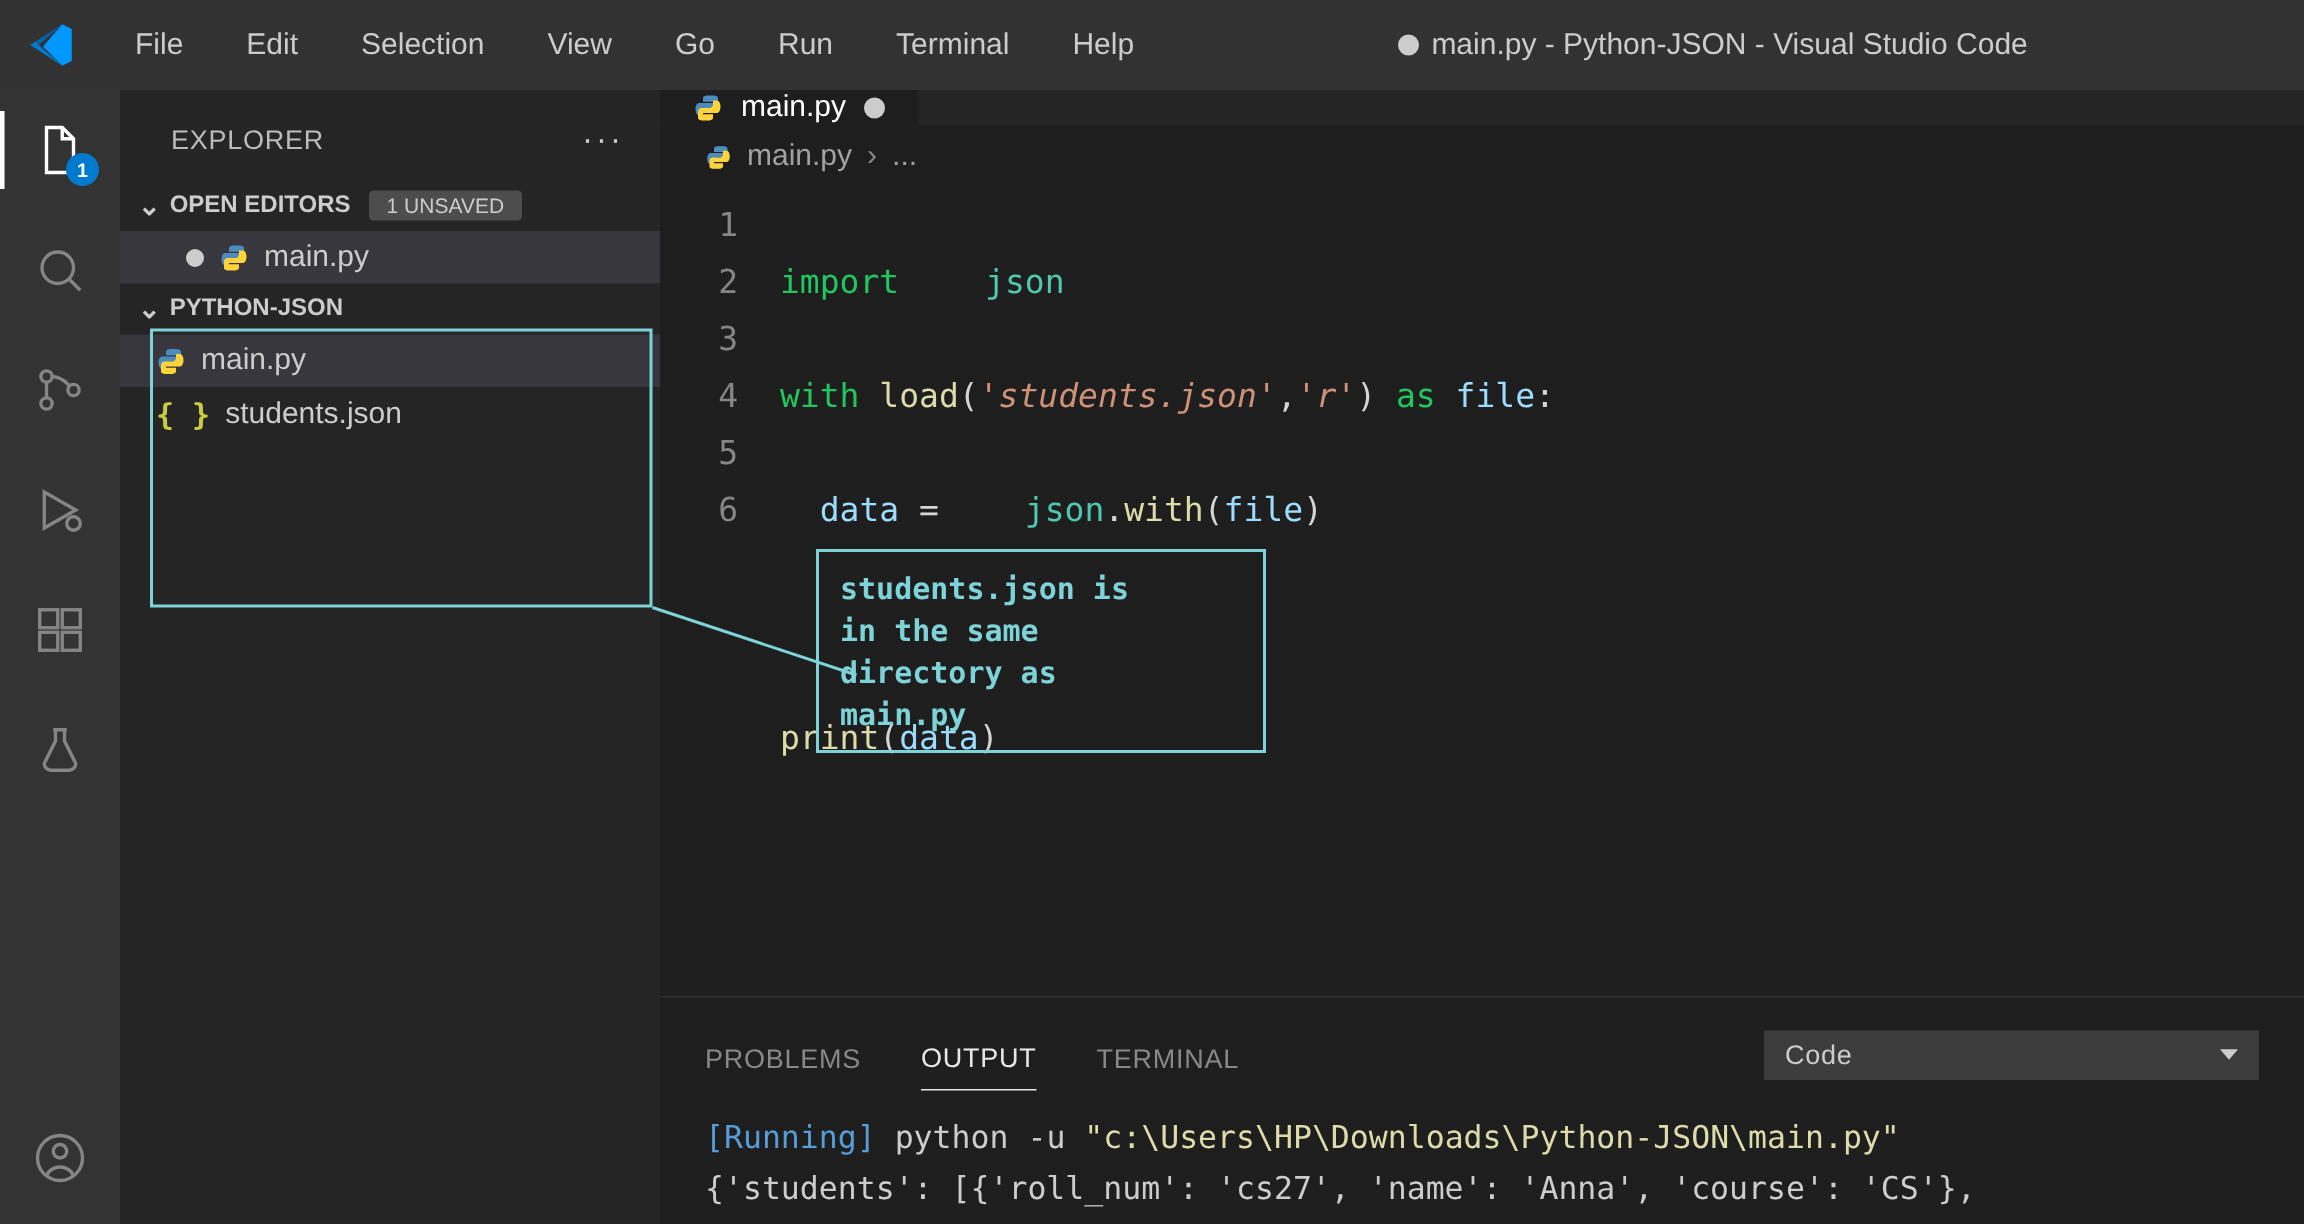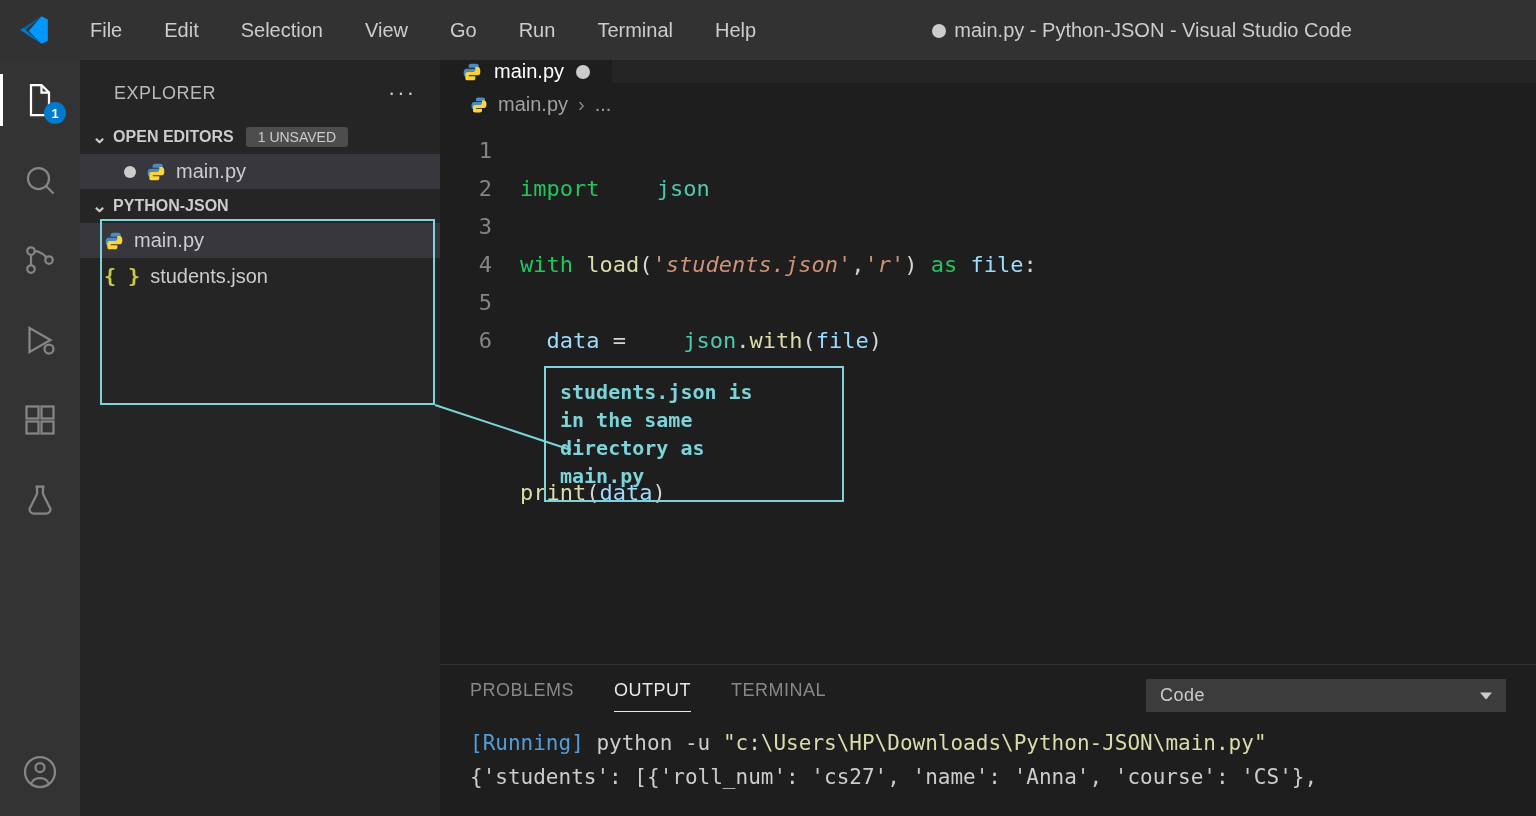--- a/index.html
+++ b/index.html
@@ -141,29 +141,29 @@
   .panel {
     height:256px; background:#1e1e1e;
     border-top:1px solid #333;
     display:flex; flex-direction:column;
   }
   .panel-tabs {
     display:flex; align-items:center; gap:40px;
     padding:14px 30px 0 30px;
     font-size:18px; color:#888; letter-spacing:0.5px;
   }
-  .panel-tab { padding-bottom:10px; cursor:pointer; }
+  .panel-tab { padding-bottom:10px; cursor:pointer;margin-top:16px; }
   .panel-tab.active { color:#e7e7e7; border-bottom:1px solid #e7e7e7; }
   .panel-dropdown {
     margin-left:auto;
     background:#3c3c3c; color:#ccc;
     padding:6px 40px 6px 14px;
     font-size:18px;
     position:relative;
-    width:360px;
+    width:330px;
   }
   .panel-dropdown::after {
     content:''; position:absolute; right:14px; top:50%;
     border-left:6px solid transparent; border-right:6px solid transparent;
     border-top:7px solid #ccc; transform:translateY(-50%);
   }
   .panel-body {
     flex:1; padding:14px 30px;
     font-family:Consolas,monospace; font-size:21px; line-height:34px;
     color:#cccccc; overflow:hidden;

